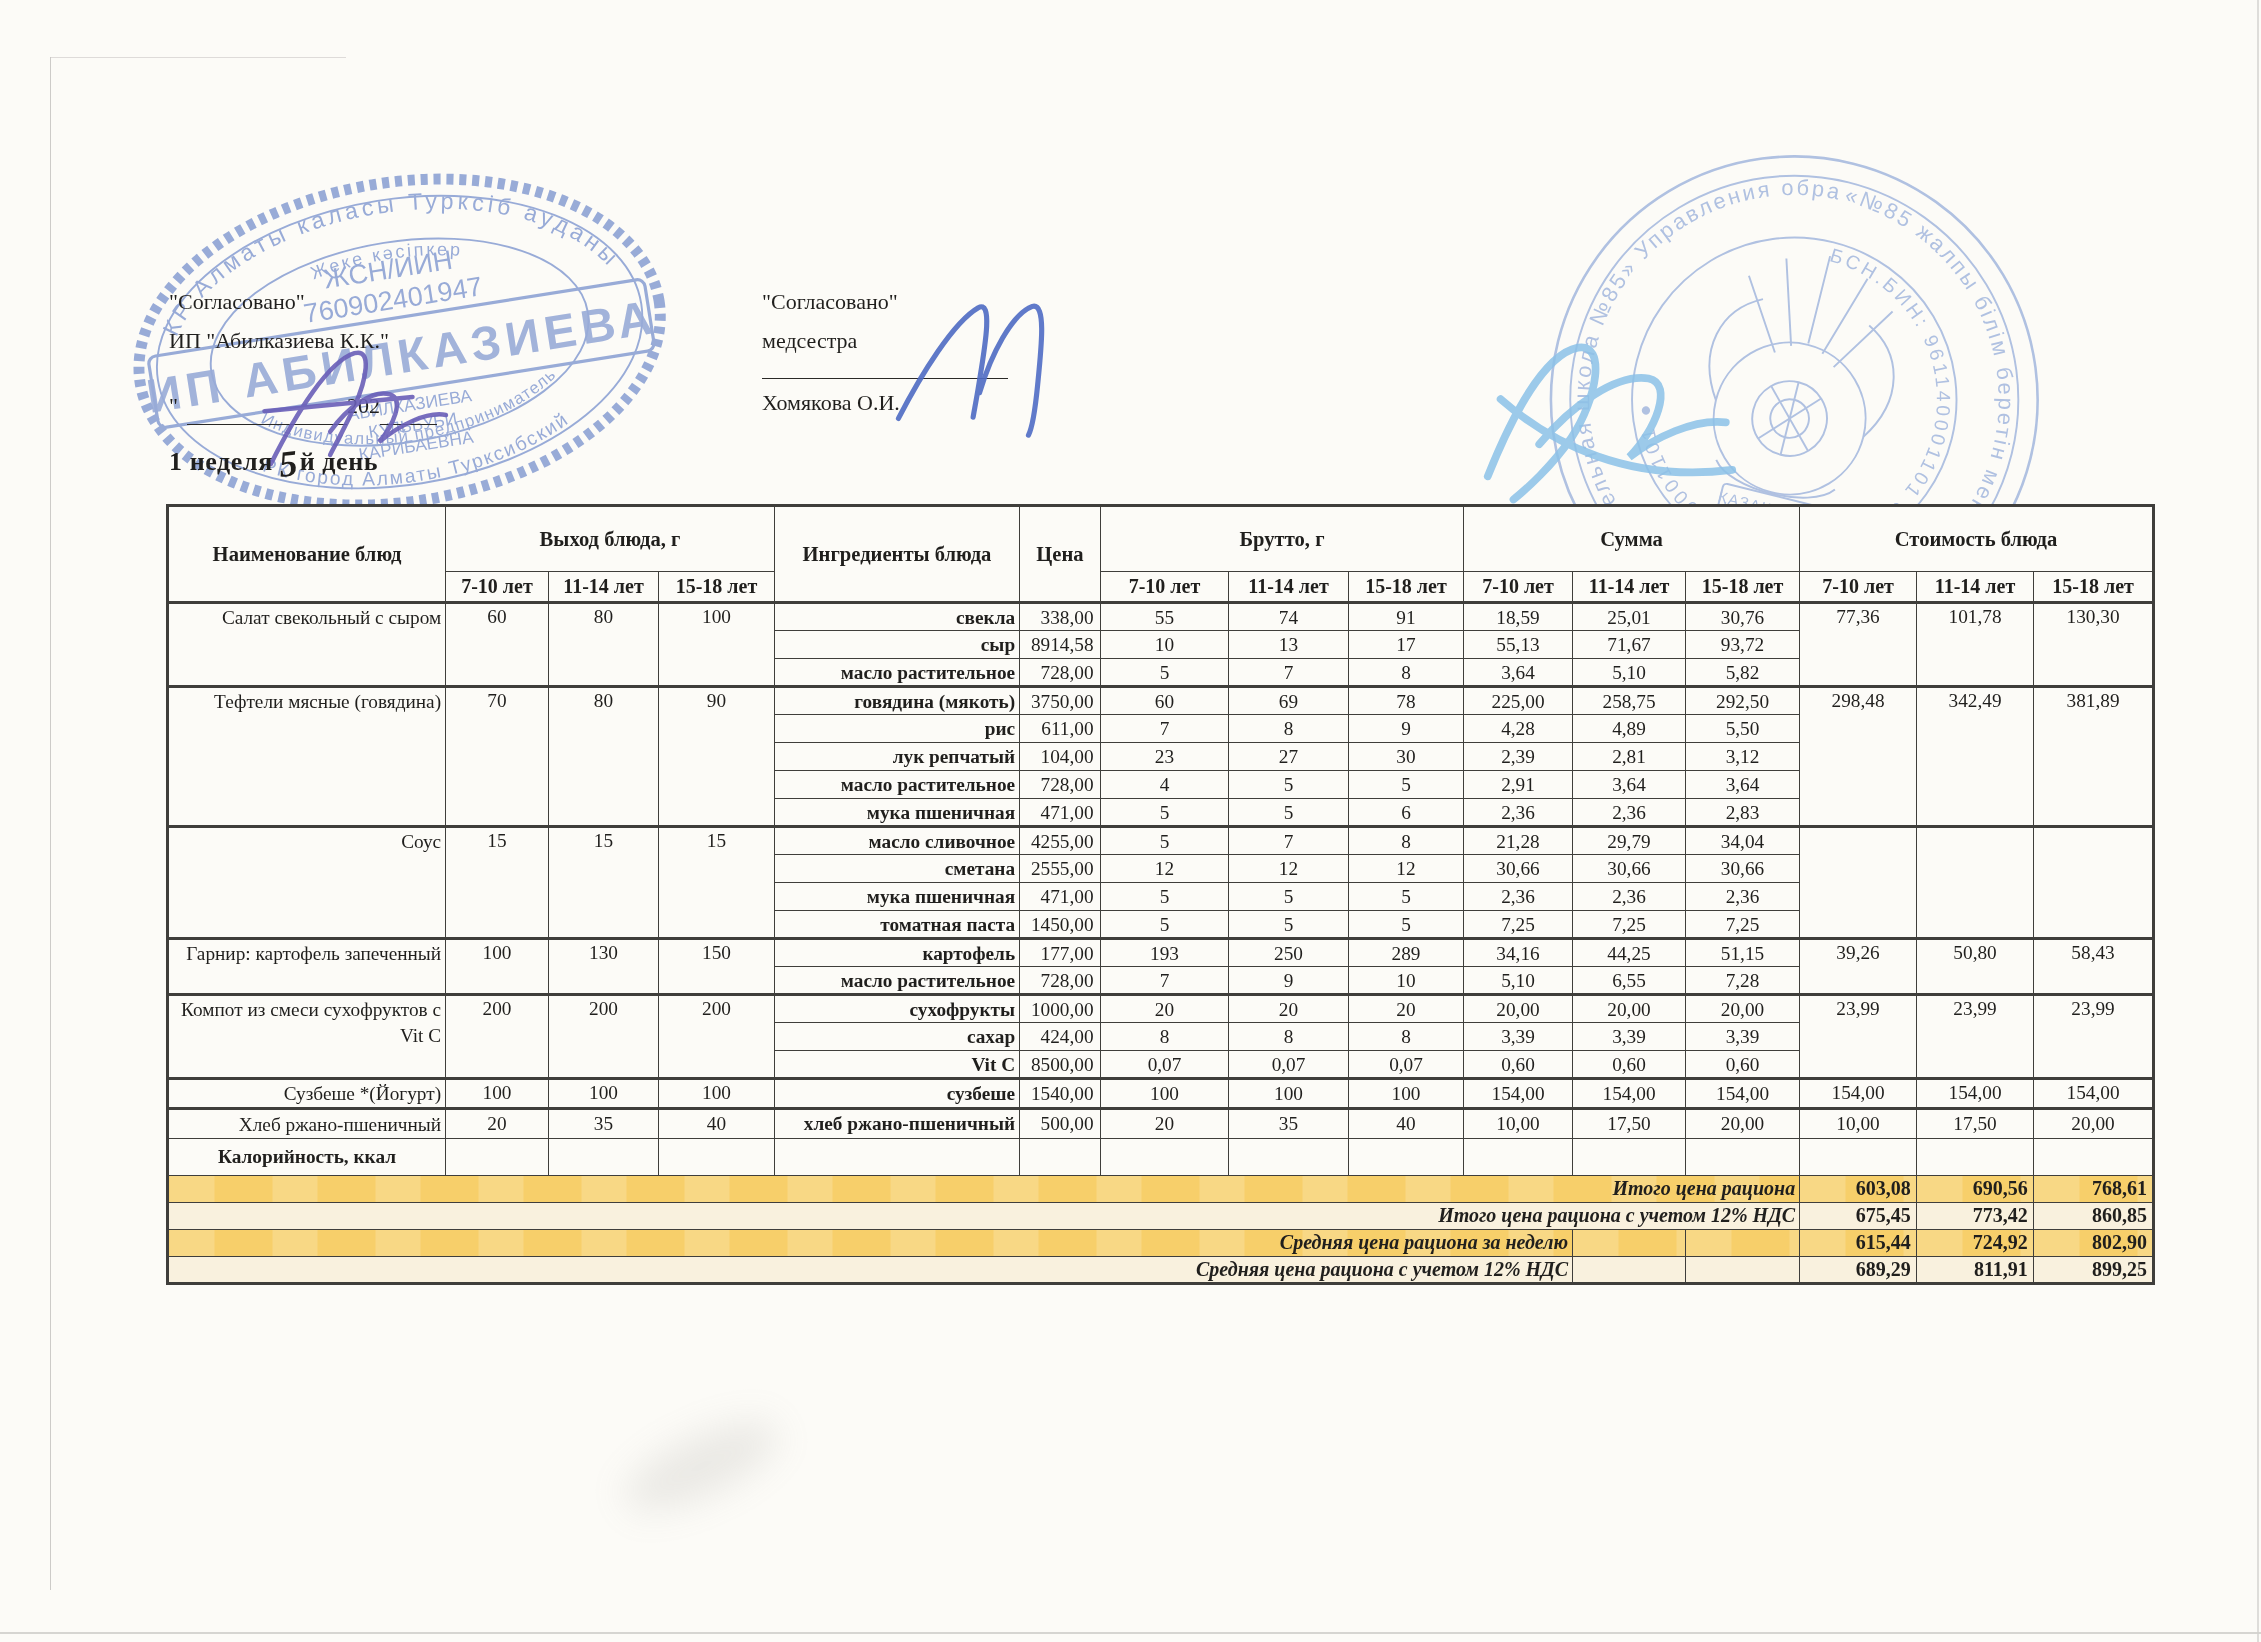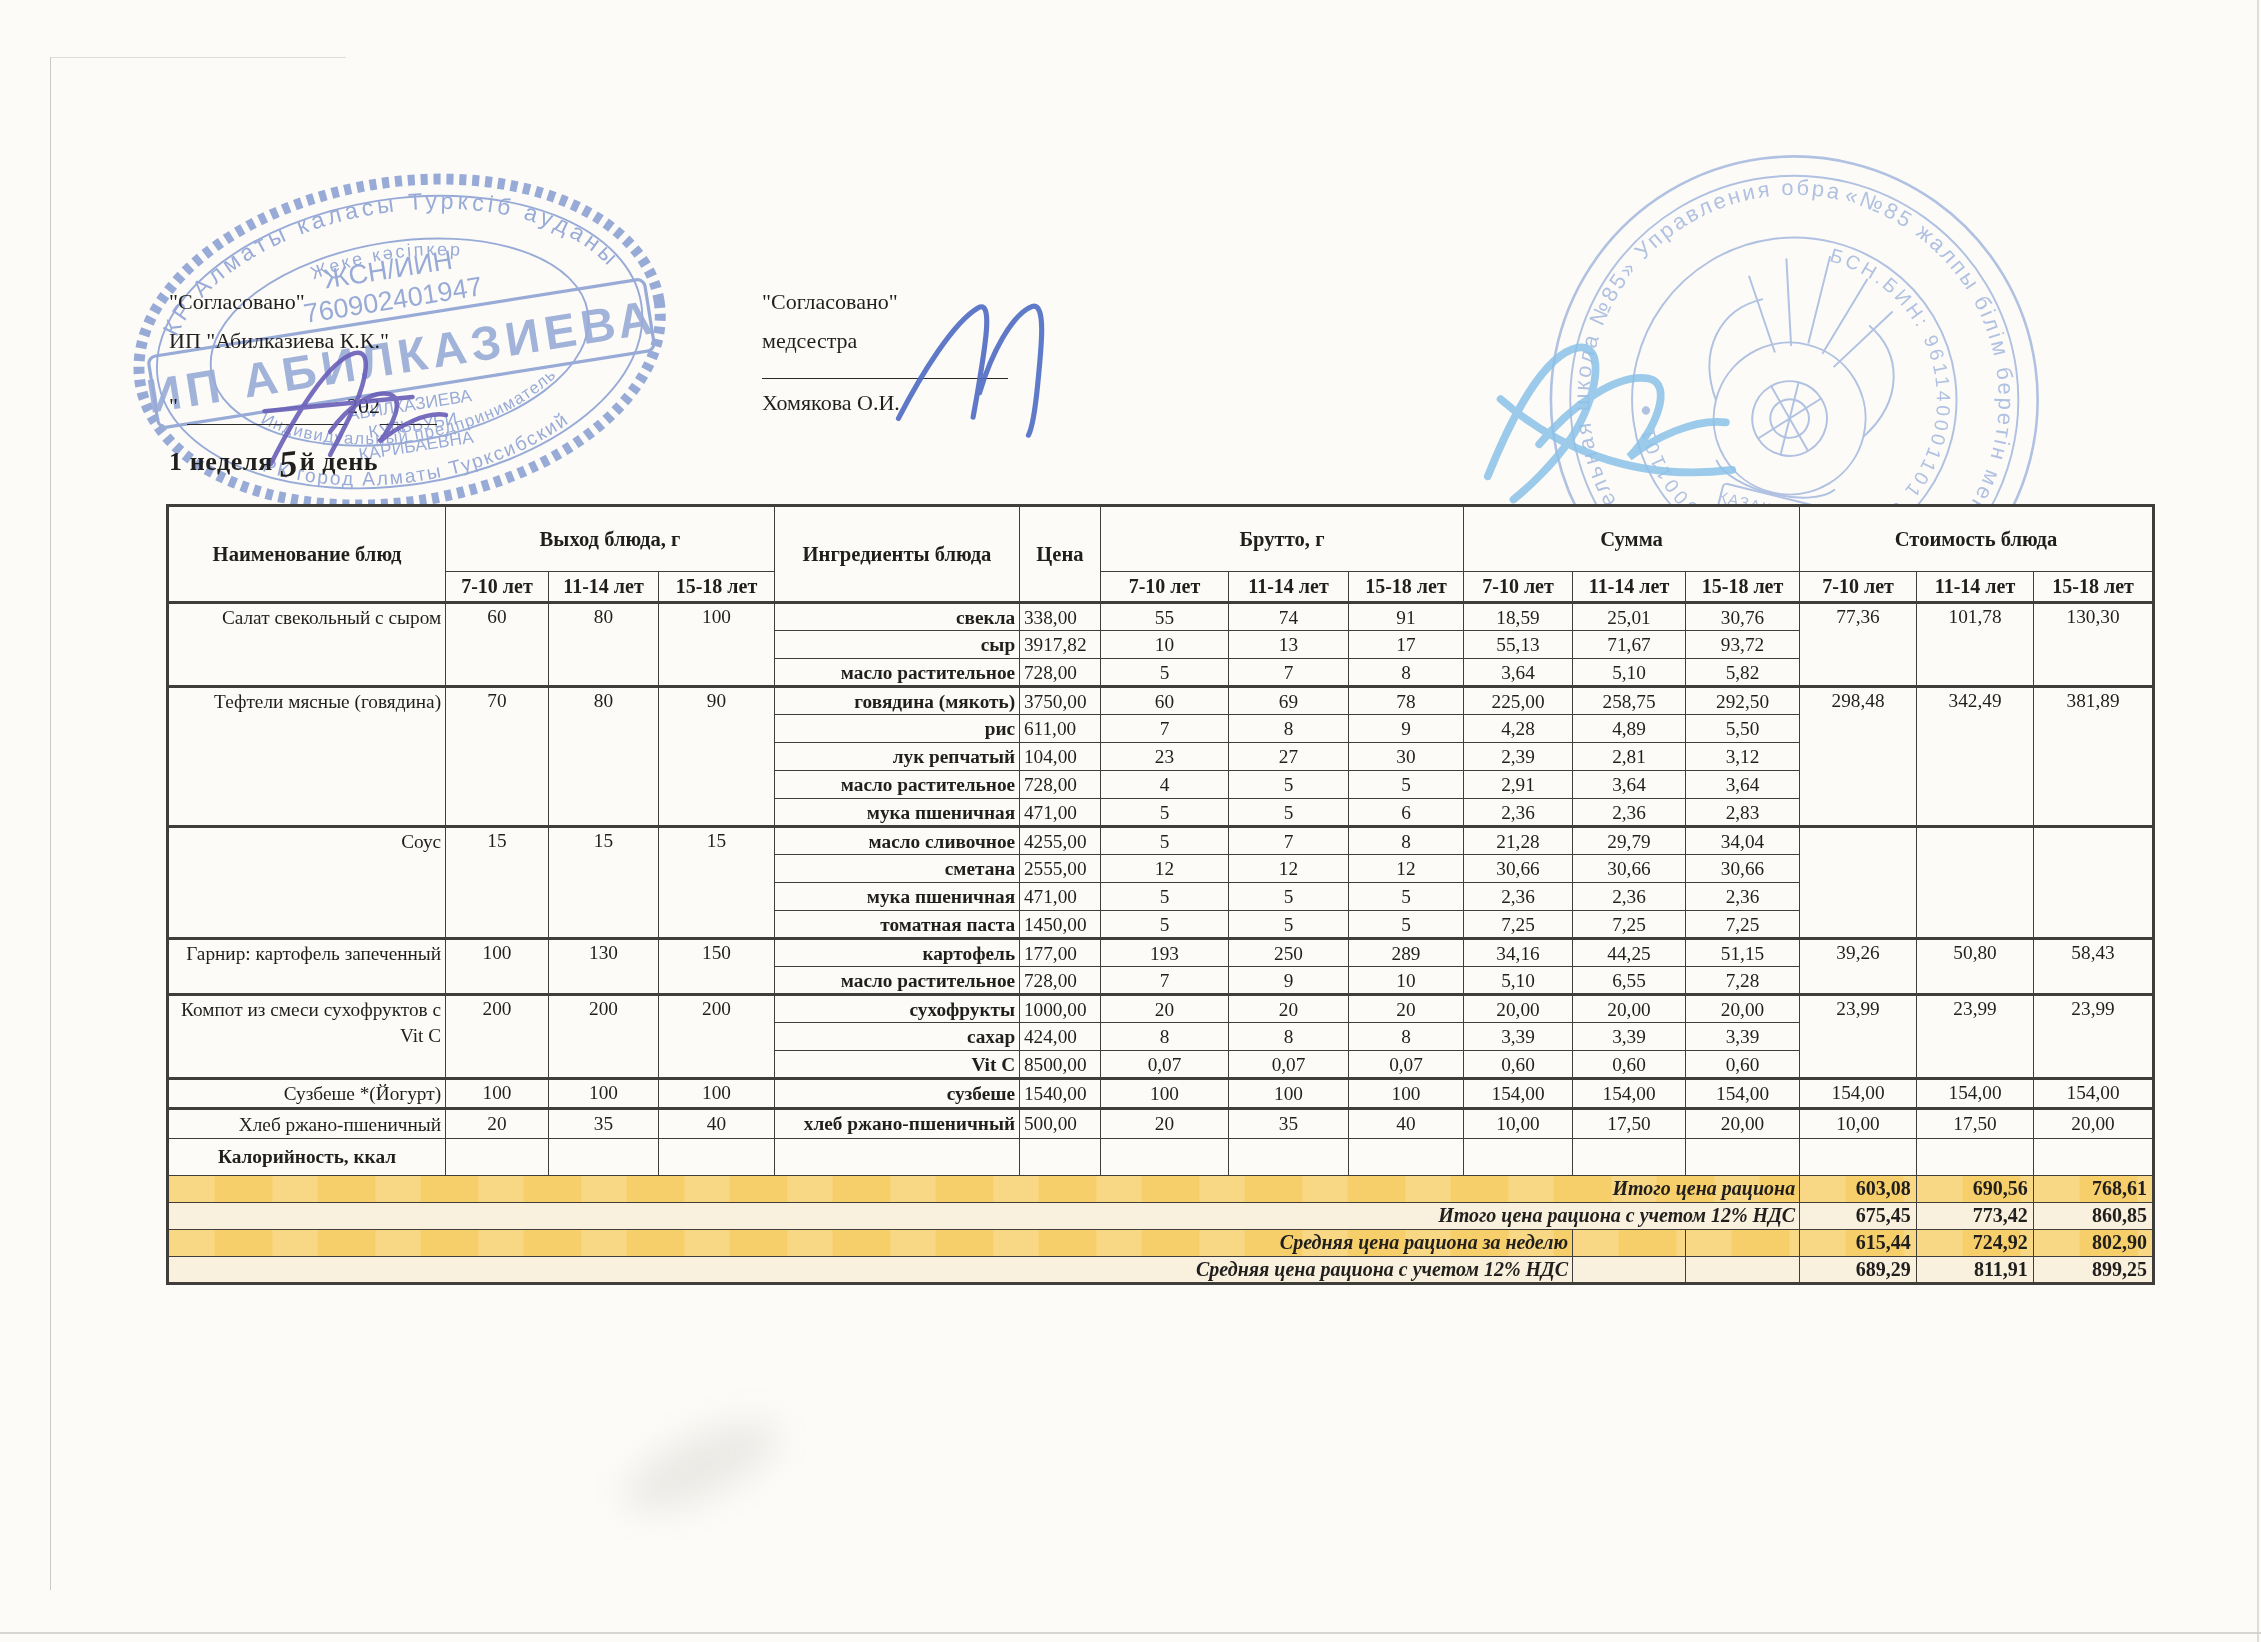--- a/index.html
+++ b/index.html
@@ -42,21 +42,21 @@
   .menu-table{border:3.2px solid #3f3e3b;}
   thead th{font-weight:bold;text-align:center;vertical-align:middle;font-size:20.6px;background:#fcfbf7;}
   thead tr.h1{height:66px;}
   thead tr.h2{height:31px;}
   thead tr.h2 th{font-size:20px;border-bottom-width:3.2px;}
   tbody tr{height:28px;}
   tbody td{font-size:19.3px;line-height:23px;padding:0 3.9px;vertical-align:middle;background:#fcfbf7;}
   td.c-name{vertical-align:top;text-align:right;padding-top:1.3px;line-height:26px;}
   td.c-out{vertical-align:top;text-align:center;padding-top:1.3px;}
   td.c-ing{text-align:right;white-space:nowrap;font-weight:bold;}
-  td.c-price{text-align:left;padding-right:6.4px;}
+  td.c-price{text-align:right;padding-right:6.4px;}
   td.c-num{text-align:center;}
   td.c-cost{vertical-align:top;text-align:center;padding-top:1.3px;}
   tr.group-start td{border-top-width:3.2px;}
   tr.calories-row{height:37px;}
   tr.calories-row td{font-weight:bold;text-align:center;}
   tr.summary{height:27px;}
   tr.summary td{font-weight:bold;font-style:italic;font-size:20px;}
   tr.summary td.s-label{text-align:right;padding-left:5.2px;}
   tr.summary td.s-val{text-align:right;font-style:normal;padding-right:5.2px;}
   tr.sum-yellow td{background:#f7cf6a;background-image:repeating-linear-gradient(90deg,
@@ -227,21 +227,21 @@
           <td class="c-num">91</td>
           <td class="c-num">18,59</td>
           <td class="c-num">25,01</td>
           <td class="c-num">30,76</td>
           <td class="c-cost" rowspan="3">77,36</td>
           <td class="c-cost" rowspan="3">101,78</td>
           <td class="c-cost" rowspan="3">130,30</td>
         </tr>
         <tr>
           <td class="c-ing">сыр</td>
-          <td class="c-price">3917,82</td>
+          <td class="c-price">8914,58</td>
           <td class="c-num">10</td>
           <td class="c-num">13</td>
           <td class="c-num">17</td>
           <td class="c-num">55,13</td>
           <td class="c-num">71,67</td>
           <td class="c-num">93,72</td>
         </tr>
         <tr>
           <td class="c-ing">масло растительное</td>
           <td class="c-price">728,00</td>

